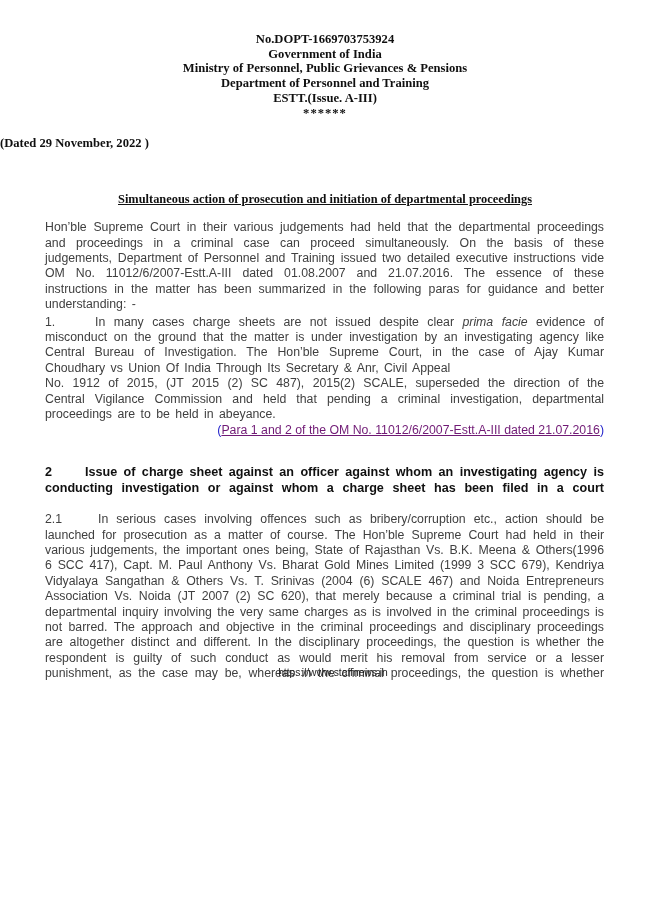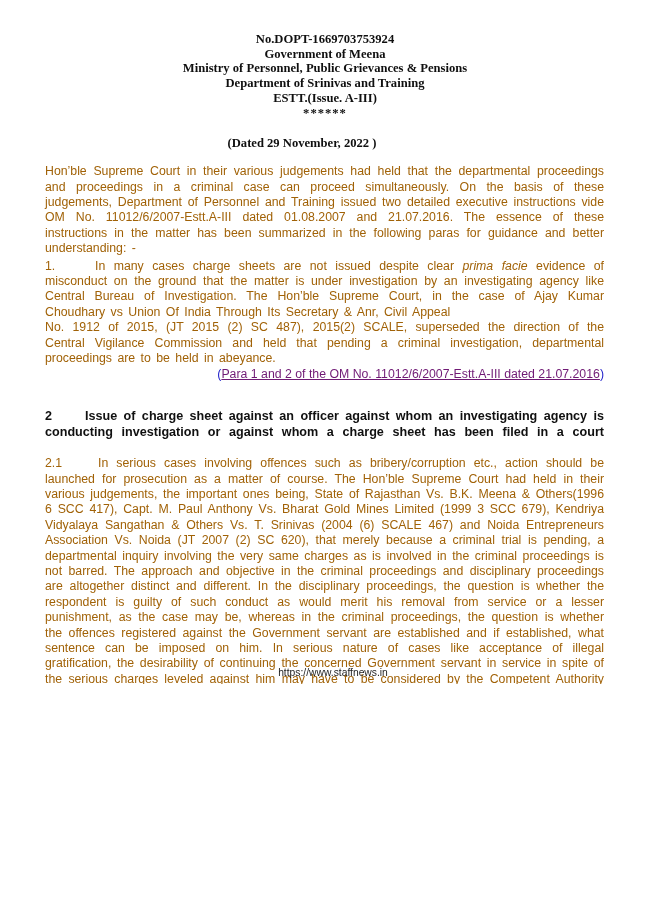--- a/index.html
+++ b/index.html
@@ -20,21 +20,21 @@
     font-weight: bold;
     font-size: 12.6px;
     line-height: 14.7px;
     color: #101010;
   }
   .hdr div { margin: 0; }
   .stars { letter-spacing: 1px; }
   .date-line {
     margin-top: 16px;
     padding-right: 46px;
-    text-align: center;
+    text-align: left;
     font-family: "Liberation Serif", serif;
     font-weight: bold;
     font-size: 12.6px;
     color: #101010;
   }
   .memo-heading {
     margin-top: 16px;
     text-align: center;
     font-family: "Liberation Serif", serif;
     font-weight: bold;
@@ -54,21 +54,21 @@
   
   .content {
     margin: 0 46px 0 45px;
   }
   .body-para {
     margin: 0;
     text-align: justify;
     font-size: 12.3px;
     line-height: 15.4px;
     word-spacing: 2px;
-    color: #a16207;
+    color: #404040;
   }
   .intro  { margin-top: 13px; }
   .para1  { margin-top: 2px; }
   .pnum {
     display: inline-block;
     font-style: normal;
   }
   .pnum-1   { width: 50px; }
   .pnum-2   { width: 40px; }
   .pnum-21  { width: 53px; }
@@ -108,30 +108,31 @@
     color: #1c1c1c;
   }
 </style>
 </head>
 <body>
 
 <div class="page">
 
   <div class="hdr">
     <div>No.DOPT-1669703753924</div>
-    <div>Government of Meena</div>
+    <div>Government of India</div>
     <div>Ministry of Personnel, Public Grievances &amp; Pensions</div>
-    <div>Department of Srinivas and Training</div>
+    <div>Department of Personnel and Training</div>
     <div>ESTT.(Issue. A-III)</div>
     <div class="stars">******</div>
   </div>
 
   <div class="date-line">(Dated 29 November, 2022 )</div>
 
 
+  <div class="subject">Simultaneous action of prosecution and initiation of departmental proceedings</div>
 
   <div class="content">
 
     <p class="body-para intro">Hon’ble Supreme Court in their various judgements had held that the departmental proceedings and proceedings in a criminal case can proceed simultaneously. On the basis of these judgements, Department of Personnel and Training issued two detailed executive instructions vide OM No. 11012/6/2007-Estt.A-III dated 01.08.2007 and 21.07.2016. The essence of these instructions in the matter has been summarized in the following paras for guidance and better understanding: -</p>
 
     <p class="body-para para1"><span class="pnum pnum-1">1.</span><span>In many cases charge sheets are not issued despite clear </span><i>prima facie</i><span> evidence of misconduct on the ground that the matter is under investigation by an investigating agency like Central Bureau of Investigation. The Hon’ble Supreme Court, in the case of Ajay Kumar Choudhary vs Union Of India Through Its Secretary &amp; Anr, Civil Appeal</span><br><span>No. 1912 of 2015, (JT 2015 (2) SC 487), 2015(2) SCALE, superseded the direction of the Central Vigilance Commission and held that pending a criminal investigation, departmental proceedings are to be held in abeyance.</span></p>
 
     <p class="link-line"><span class="bracket">(</span><a class="doc-link">Para 1 and 2 of the OM No. 11012/6/2007-Estt.A-III dated 21.07.2016</a><span class="bracket">)</span></p>
 
     <p class="sec-heading"><span class="pnum pnum-2">2</span><span>Issue of charge sheet against an officer against whom an investigating agency is conducting investigation or against whom a charge sheet has been filed in a court</span></p>

